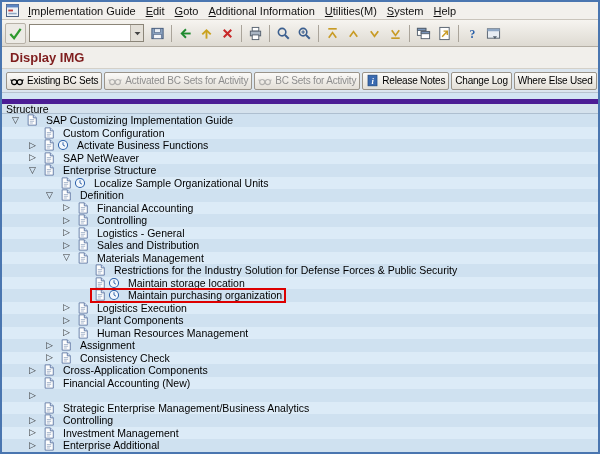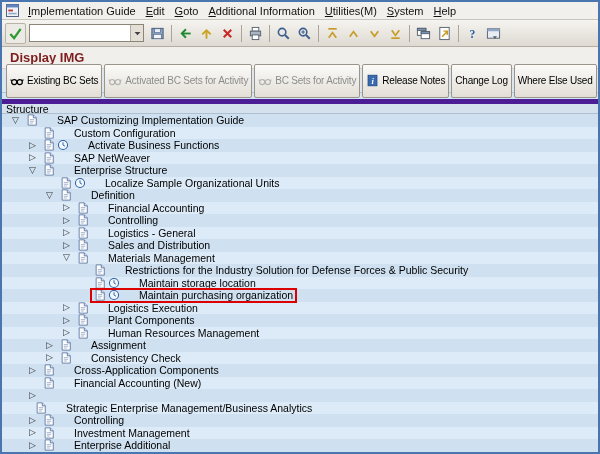--- a/index.html
+++ b/index.html
@@ -16,37 +16,37 @@
   .tb-btn{ width:21px; height:21px; flex:none; display:inline-flex; align-items:center; justify-content:center; border:1px solid transparent; border-radius:2px; }
   .tb-btn.framed{ border-color:#b8b2a8; background:#eceae5; }
   .tb-sep{ width:1px; height:17px; background:#aaa49a; margin:0 3px; flex:none; }
   .cmd-wrap{ display:inline-flex; align-items:center; margin:0 3px; height:18px; border:1px solid #8b8578; background:#fff; flex:none; }
   .cmd-input{ width:100px; height:16px; border:none; outline:none; font:11px "Liberation Sans",sans-serif; padding:0 2px; }
   .cmd-dd{ width:13px; height:16px; display:inline-flex; align-items:center; justify-content:center; background:#e4e0d8; border-left:1px solid #b3ada3; }
 
   .title-bar{ height:22px; flex:none; background:#f1efeb; display:flex; align-items:center; padding:0 8px; font-size:13px; font-weight:bold; color:#7f1d1d; border-bottom:1px solid #d4d0c8; }
 
   .app-toolbar{ height:24px; flex:none; background:#dce6ef; border-bottom:1px solid #b7c3cf; display:flex; align-items:center; padding:0 4px; gap:2px; }
-  .sap-btn{ display:inline-flex; align-items:center; gap:3px; height:34px; padding:0 3px; font-family:"Liberation Sans",sans-serif; font-size:10px; letter-spacing:-0.2px; color:#000; background:linear-gradient(#fbfaf8,#e3dfd7); border:1px solid #9a948a; border-radius:2px; white-space:nowrap; flex:none; }
+  .sap-btn{ display:inline-flex; align-items:center; gap:3px; height:18px; padding:0 3px; font-family:"Liberation Sans",sans-serif; font-size:10px; letter-spacing:-0.2px; color:#000; background:linear-gradient(#fbfaf8,#e3dfd7); border:1px solid #9a948a; border-radius:2px; white-space:nowrap; flex:none; }
   .sap-btn.disabled{ color:#8d8d8d; }
   .sap-btn.disabled .icon{ opacity:.6; }
 
   .gap{ height:6px; flex:none; }
   .structure-header{ height:15px; flex:none; background:#d5e2ed; border-top:5px solid #4c1d95; border-bottom:1px solid #aebfd0; display:flex; align-items:center; padding:0 4px; font-size:10.5px; color:#000; }
 
   .tree{ flex:1; background:var(--stripe-a); overflow:hidden; font-size:10.5px; }
   .tree-row{ height:12.5px; display:flex; align-items:center; white-space:nowrap; }
   .tree-row.even{ background:var(--stripe-a); }
   .tree-row.odd{ background:var(--stripe-b); }
   .expander{ width:15px; flex:none; text-align:center; font-size:9px; line-height:1; color:#333; }
   .row-content{ display:inline-flex; align-items:center; padding:0 3px; height:12.5px; }
   .row-content.hl{ outline:2px solid var(--hl); outline-offset:-1px; }
   .icon{ display:inline-flex; align-items:center; justify-content:center; }
   .tree-icon{ margin-right:2px; flex:none; }
-  .tree-label{ margin-left:17px; color:#000; }
+  .tree-label{ margin-left:6px; color:#000; }
   .btn-label{ white-space:nowrap; }
 </style>
 </head>
 <body>
 
 <div class="window">
   <div class="menu-bar">
     <span class="icon app-icon">
         <svg width="13" height="13" viewBox="0 0 14 14">
           <rect x="0.5" y="0.5" width="13" height="13" fill="#eef2f6" stroke="#44597a"></rect>
@@ -569,21 +569,21 @@
               <path d="M8.5 1v3.5H12" fill="#cddcf0" stroke="#5a73a0"></path>
               <path d="M4.5 6.5h5M4.5 8.5h5M4.5 10.5h3.5" stroke="#93a5c0" stroke-width="0.9"></path>
             </svg>
           </span>
           <span class="tree-label">Financial Accounting (New)</span>
         </span>
       </div>
       <div class="tree-row even" style="padding-left: 23px;">
         <span class="expander">▷</span>
       </div>
-      <div class="tree-row odd" style="padding-left: 15px;">
+      <div class="tree-row odd" style="padding-left: 23px;">
         <span class="expander"></span>
         <span class="row-content">
           <span class="icon tree-icon">
             <svg width="12" height="12" viewBox="0 0 14 14">
               <path d="M2.5 1h6L12 4.5V13H2.5z" fill="#fdfdfd" stroke="#5a73a0"></path>
               <path d="M8.5 1v3.5H12" fill="#cddcf0" stroke="#5a73a0"></path>
               <path d="M4.5 6.5h5M4.5 8.5h5M4.5 10.5h3.5" stroke="#93a5c0" stroke-width="0.9"></path>
             </svg>
           </span>
           <span class="tree-label">Strategic Enterprise Management/Business Analytics</span>

